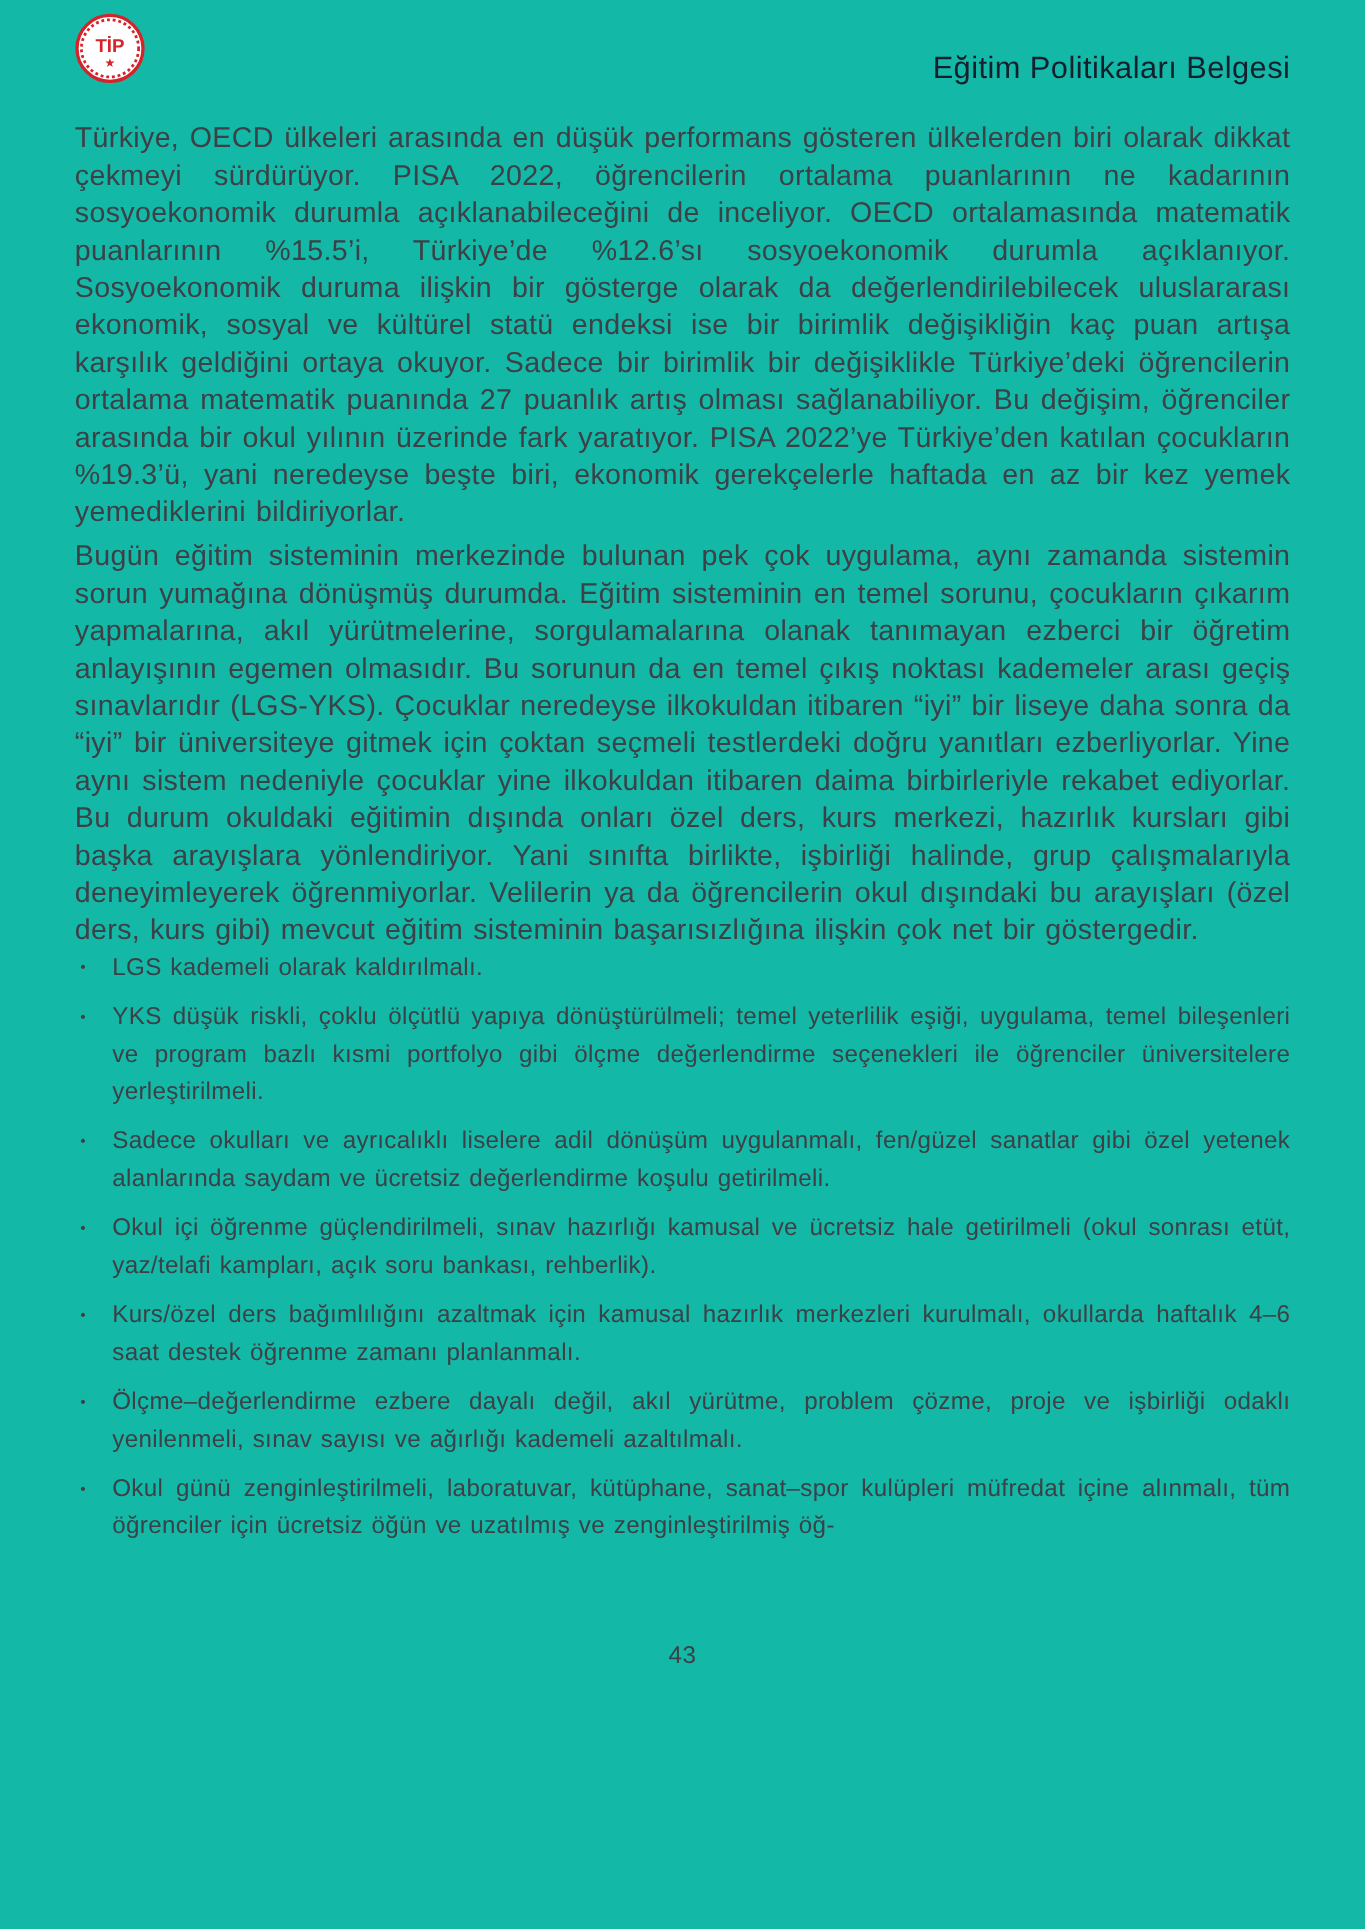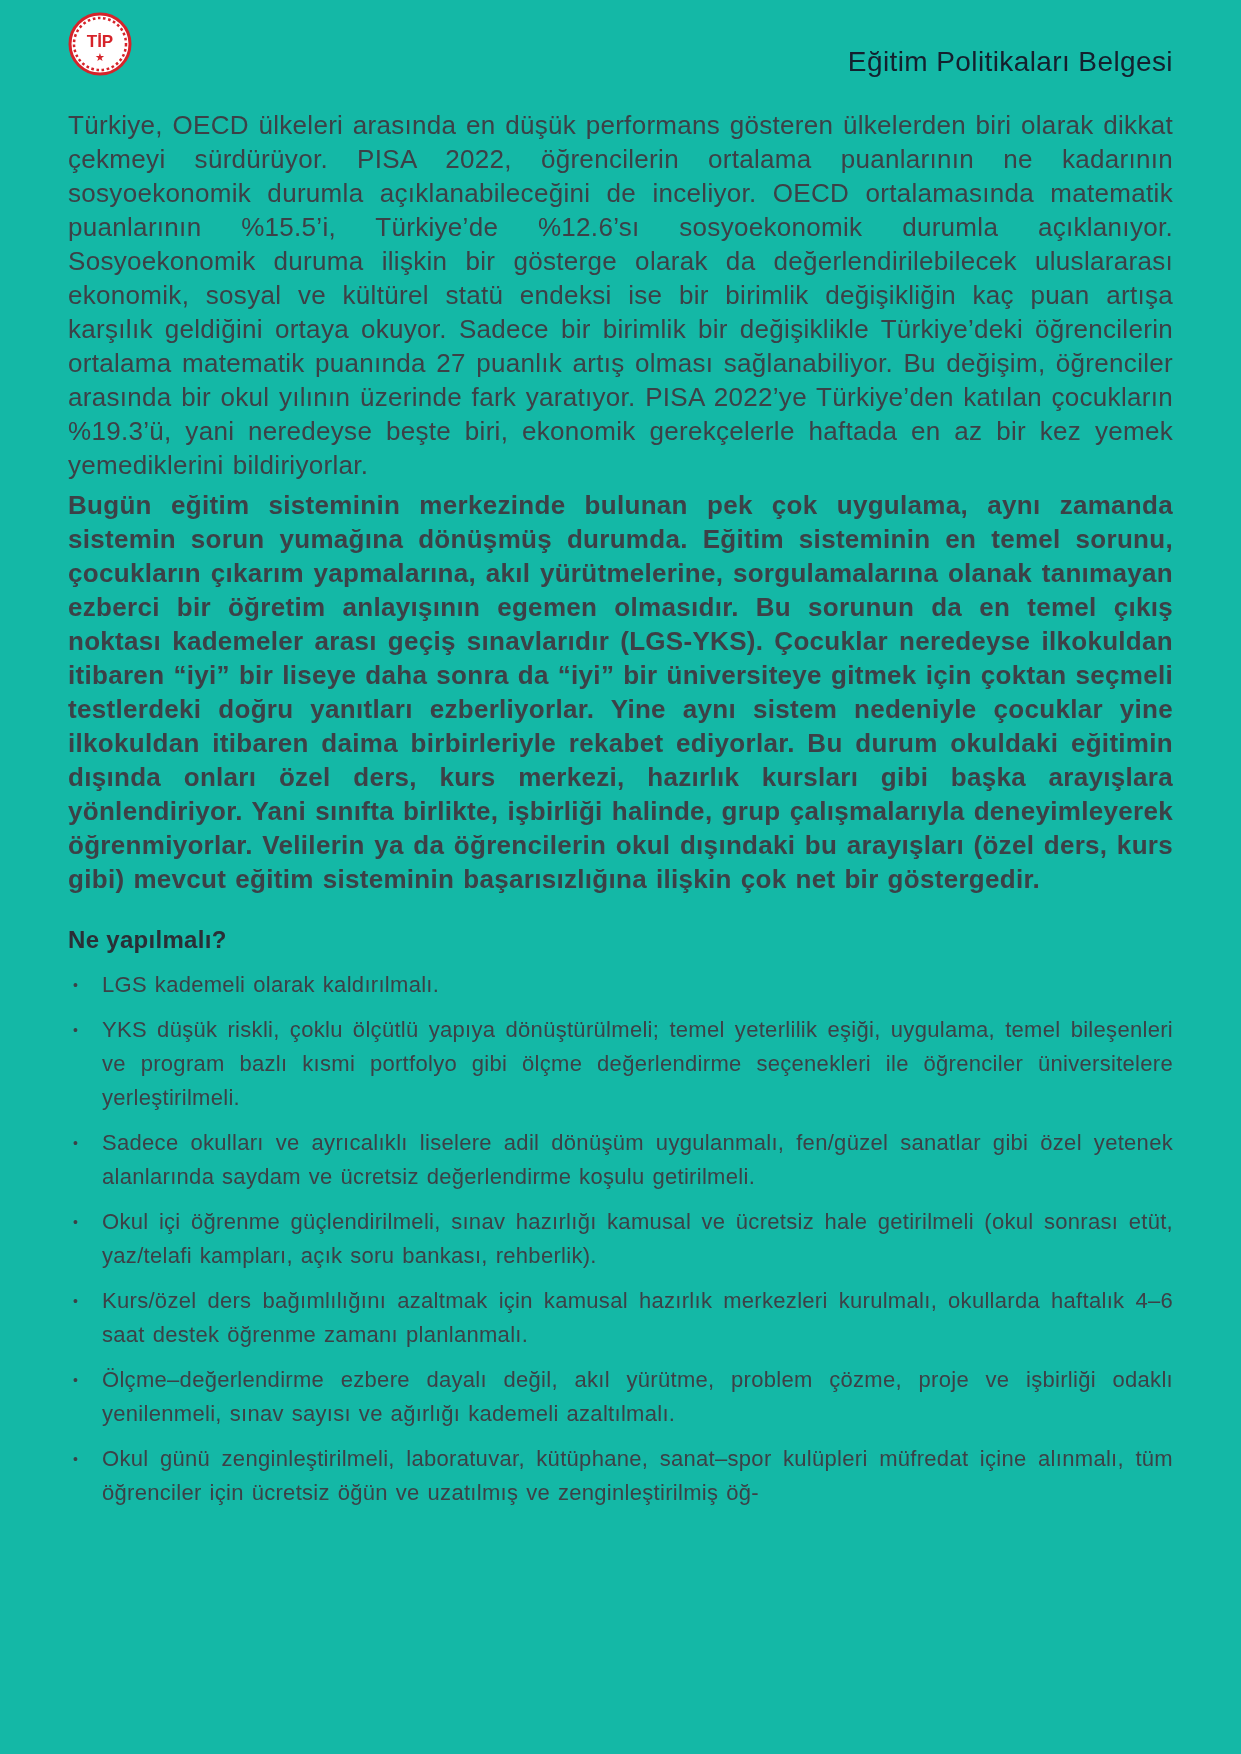--- a/index.html
+++ b/index.html
@@ -34,21 +34,21 @@
   .content { margin-top: 12px; }
 
   .para {
     font-size: 26px;
     line-height: 34px;
     text-align: justify;
     letter-spacing: 0.3px;
     word-spacing: 1.5px;
     color: #3c4147;
   }
-  .para + .para { margin-top: 6px; font-weight: bold; }
+  .para + .para { margin-top: 6px; }
 
   .section-heading {
     margin-top: 30px;
     margin-bottom: 14px;
     font-size: 24px;
     font-weight: 700;
     color: #2a2f36;
     letter-spacing: 0.3px;
   }
 
@@ -100,21 +100,20 @@
       </svg>
     </div>
     <div class="doc-title">Eğitim Politikaları Belgesi</div>
   </header>
 
   <main class="content">
 
     <p class="para">Türkiye, OECD ülkeleri arasında en düşük performans gösteren ülkelerden biri olarak dikkat çekmeyi sürdürüyor. PISA 2022, öğrencilerin ortalama puanlarının ne kadarının sosyoekonomik durumla açıklanabileceğini de inceliyor. OECD ortalamasında matematik puanlarının %15.5’i, Türkiye’de %12.6’sı sosyoekonomik durumla açıklanıyor. Sosyoekonomik duruma ilişkin bir gösterge olarak da değerlendirilebilecek uluslararası ekonomik, sosyal ve kültürel statü endeksi ise bir birimlik değişikliğin kaç puan artışa karşılık geldiğini ortaya okuyor. Sadece bir birimlik bir değişiklikle Türkiye’deki öğrencilerin ortalama matematik puanında 27 puanlık artış olması sağlanabiliyor. Bu değişim, öğrenciler arasında bir okul yılının üzerinde fark yaratıyor. PISA 2022’ye Türkiye’den katılan çocukların %19.3’ü, yani neredeyse beşte biri, ekonomik gerekçelerle haftada en az bir kez yemek yemediklerini bildiriyorlar.</p>
     <p class="para">Bugün eğitim sisteminin merkezinde bulunan pek çok uygulama, aynı zamanda sistemin sorun yumağına dönüşmüş durumda. Eğitim sisteminin en temel sorunu, çocukların çıkarım yapmalarına, akıl yürütmelerine, sorgulamalarına olanak tanımayan ezberci bir öğretim anlayışının egemen olmasıdır. Bu sorunun da en temel çıkış noktası kademeler arası geçiş sınavlarıdır (LGS-YKS). Çocuklar neredeyse ilkokuldan itibaren “iyi” bir liseye daha sonra da “iyi” bir üniversiteye gitmek için çoktan seçmeli testlerdeki doğru yanıtları ezberliyorlar. Yine aynı sistem nedeniyle çocuklar yine ilkokuldan itibaren daima birbirleriyle rekabet ediyorlar. Bu durum okuldaki eğitimin dışında onları özel ders, kurs merkezi, hazırlık kursları gibi başka arayışlara yönlendiriyor. Yani sınıfta birlikte, işbirliği halinde, grup çalışmalarıyla deneyimleyerek öğrenmiyorlar. Velilerin ya da öğrencilerin okul dışındaki bu arayışları (özel ders, kurs gibi) mevcut eğitim sisteminin başarısızlığına ilişkin çok net bir göstergedir.</p>
 
-    <h2 class="section-heading">Ne yapılmalı?</h2>
 
     <ul class="bullets">
       <li class="bullet-item">
         <span class="marker">•</span>
         <span class="bullet-text">LGS kademeli olarak kaldırılmalı.</span>
       </li>
       <li class="bullet-item">
         <span class="marker">•</span>
         <span class="bullet-text">YKS düşük riskli, çoklu ölçütlü yapıya dönüştürülmeli; temel yeterlilik eşiği, uygulama, temel bileşenleri ve program bazlı kısmi portfolyo gibi ölçme değerlendirme seçenekleri ile öğrenciler üniversitelere yerleştirilmeli.</span>
       </li>
@@ -135,14 +134,17 @@
         <span class="bullet-text">Ölçme–değerlendirme ezbere dayalı değil, akıl yürütme, problem çözme, proje ve işbirliği odaklı yenilenmeli, sınav sayısı ve ağırlığı kademeli azaltılmalı.</span>
       </li>
       <li class="bullet-item">
         <span class="marker">•</span>
         <span class="bullet-text">Okul günü zenginleştirilmeli, laboratuvar, kütüphane, sanat–spor kulüpleri müfredat içine alınmalı, tüm öğrenciler için ücretsiz öğün ve uzatılmış ve zenginleştirilmiş öğ-</span>
       </li>
     </ul>
 
   </main>
 
+  <footer class="page-footer">
+    <span class="page-number">43</span>
+  </footer>
 
 </div>
 
 </body></html>

